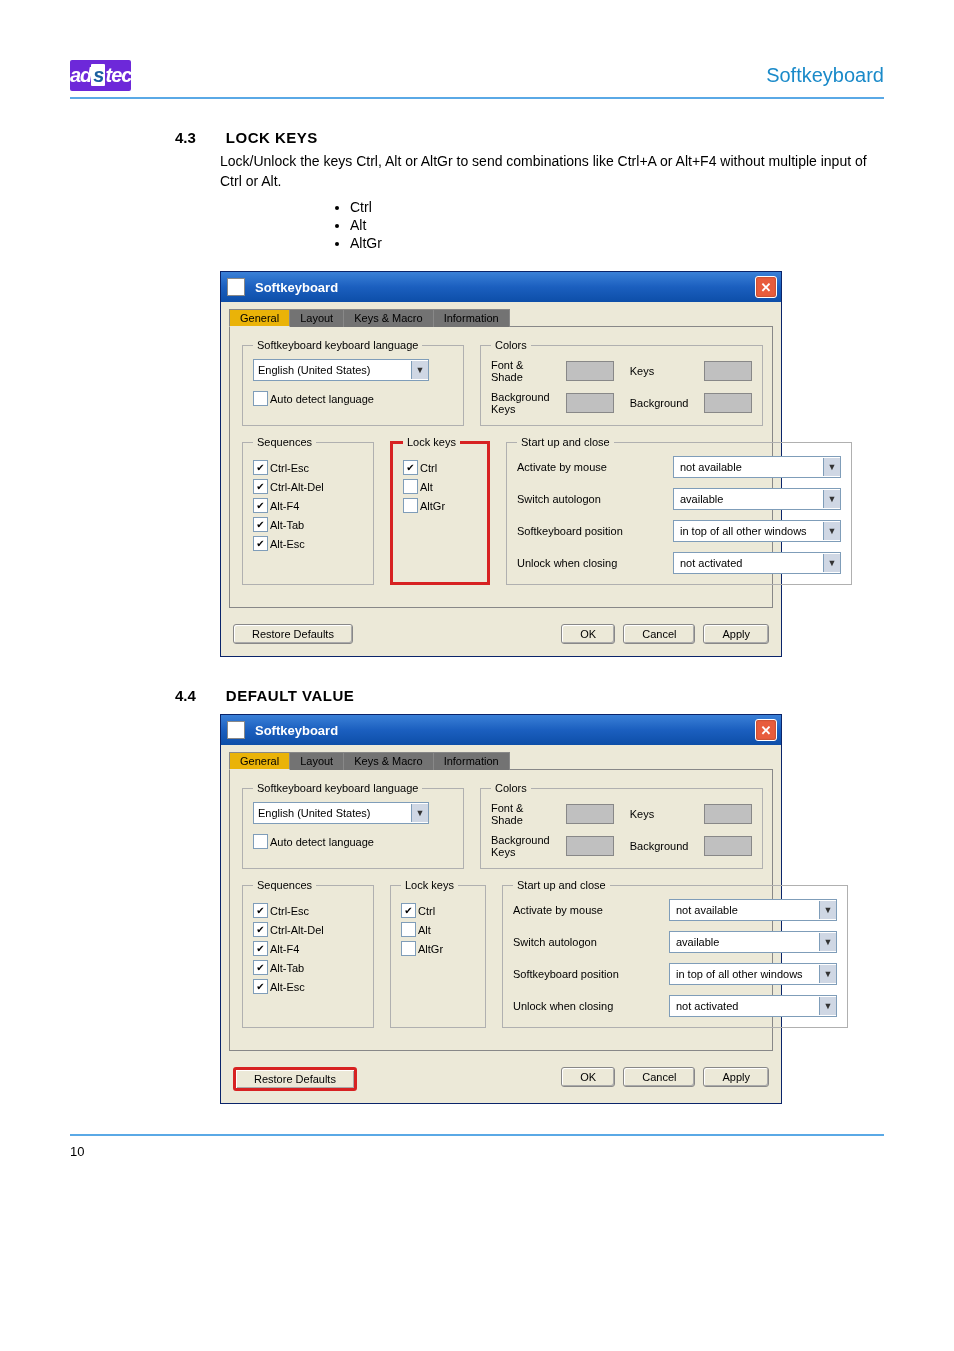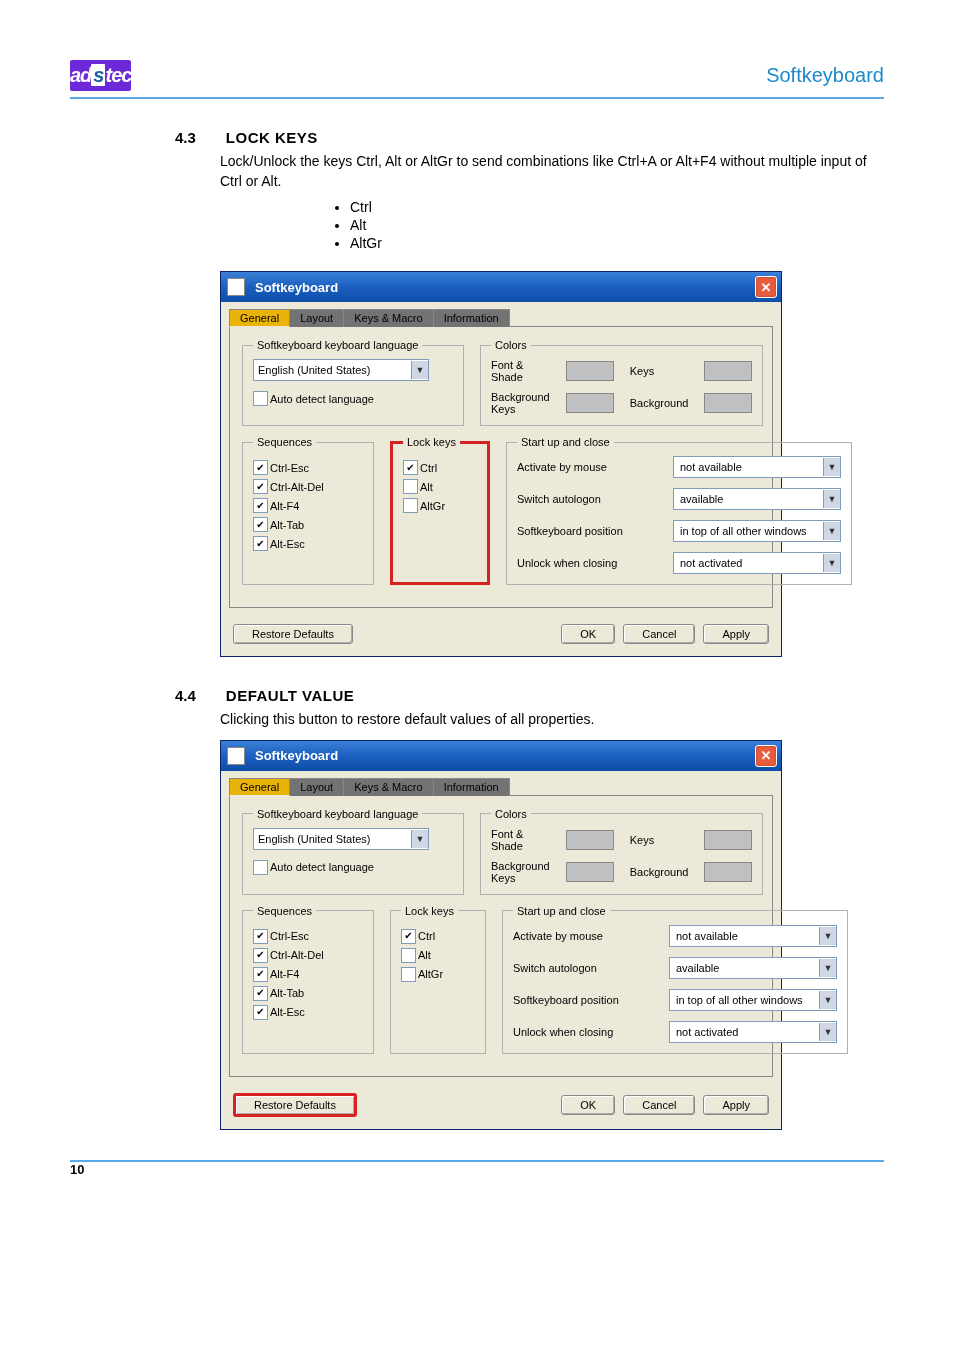--- a/index.html
+++ b/index.html
@@ -146,38 +146,38 @@
     font-size:10px; line-height:1;
   }
   .chkbox.checked::after { content:"✔"; color:#000; font-size:10px;}
   .swatch {
     width:46px; height:18px; border:1px solid #888; background:#c0c0c0;
   }
   .colors-grid { display:grid; grid-template-columns: auto auto auto auto; gap:8px 16px; align-items:center;}
   .colors-grid .lbl { font-size:11px; }
   .startup-grid { display:grid; grid-template-columns: 140px 1fr; gap:10px 16px; align-items:center;}
   .btnrow {
-    display:flex; justify-content:space-between; align-items:center;
+    display:flex; justify-content:space-between; align-items:flex-start;
     padding: 8px 12px 12px 12px;
   }
   .winbtn {
     border:1px solid #888;
     background:#ece9d8;
     padding:3px 18px;
     font-size:11px;
     border-radius:3px;
     box-shadow: 1px 1px 0 #fff inset, -1px -1px 0 #aaa inset;
   }
   .hl-red { border:3px solid #d72222 !important; }
   .footer {
     border-top:2px solid #5aa9e6;
     margin-top:28px;
-    padding-top:0;
+    padding-top:8px;
     font-size:13px;
-    font-weight:bold;
+    font-weight:normal;
   }
 </style>
 </head>
 <body>
 
 <div class="page">
   <div class="header">
     <span class="logo">ad<span class="s">s</span>tec</span>
     <span class="hdr-right">Softkeyboard</span>
   </div>
@@ -307,21 +307,20 @@
         <button class="winbtn">Cancel</button>
         <button class="winbtn">Apply</button>
       </div>
     </div>
   </div>
 
   <div class="section-head">
     <span class="sec-num">4.4</span>
     <span class="sec-title">DEFAULT VALUE</span>
   </div>
-  <div class="body-text">Clicking this button to restore default values of all properties.</div>
 
   <div class="dialog">
     <div class="titlebar">
       <span class="tleft">
           <span class="ticon"></span>
           <span>Softkeyboard</span>
         </span>
       <span class="closebtn">✕</span>
     </div>
     <div class="tabs">

